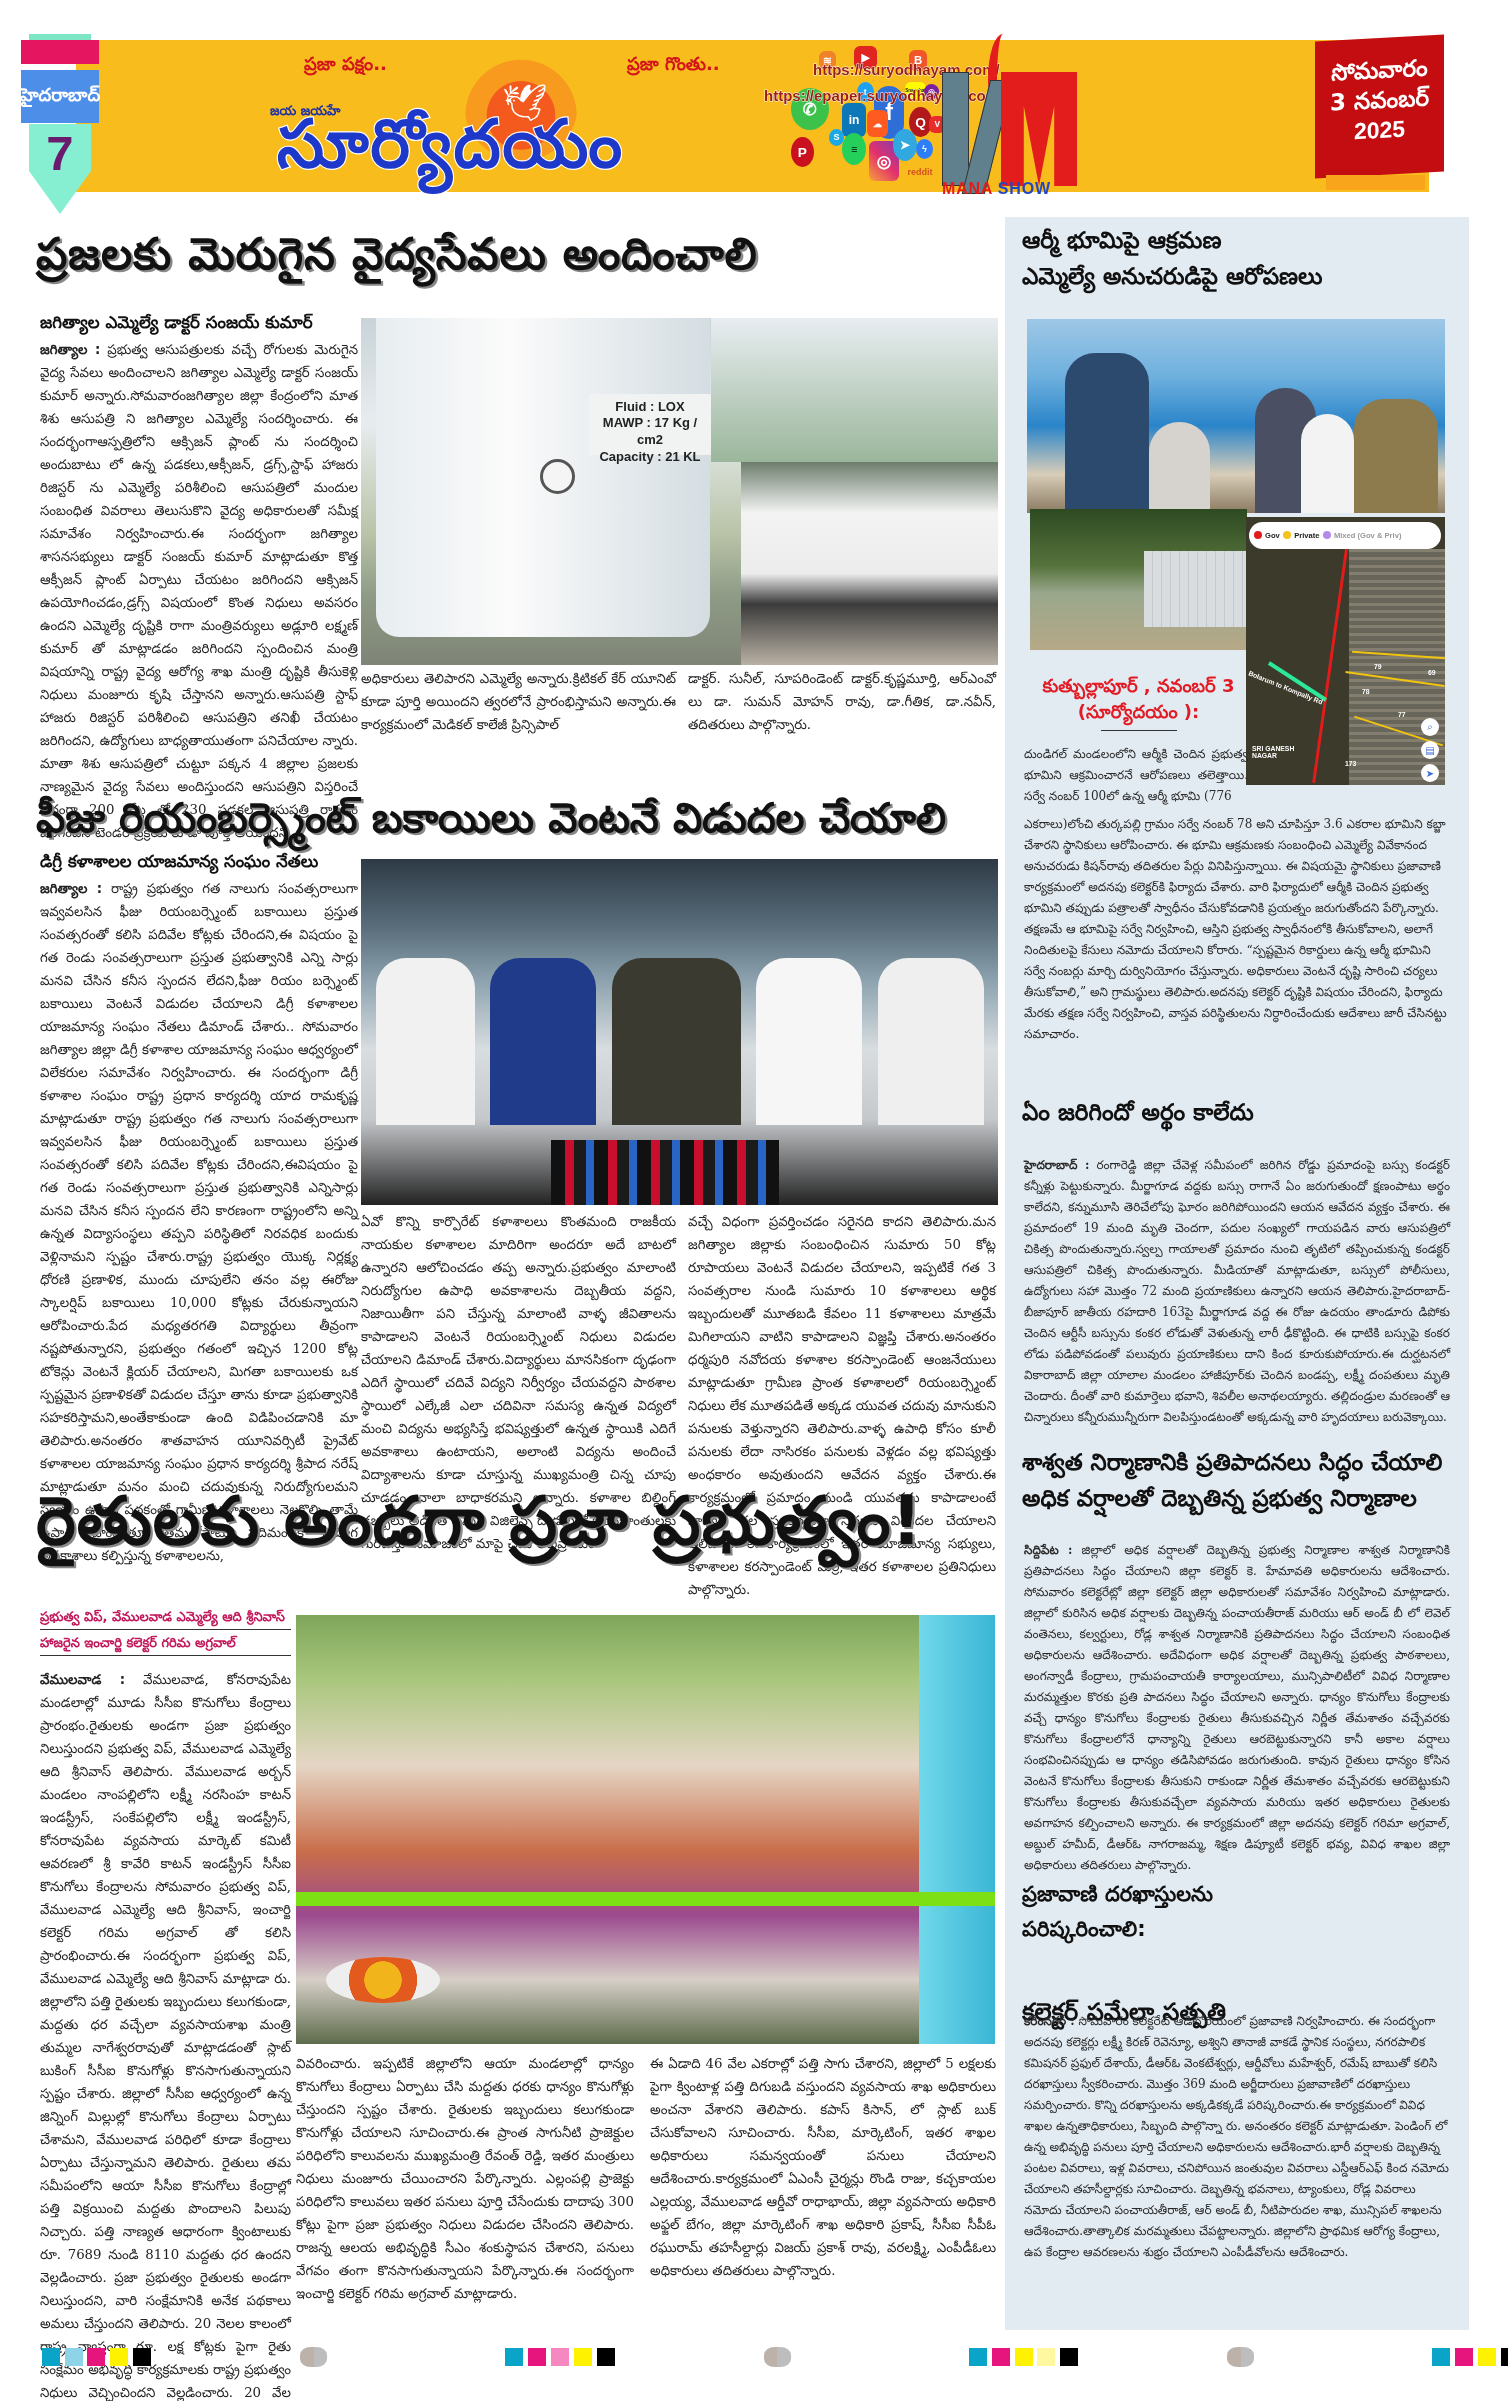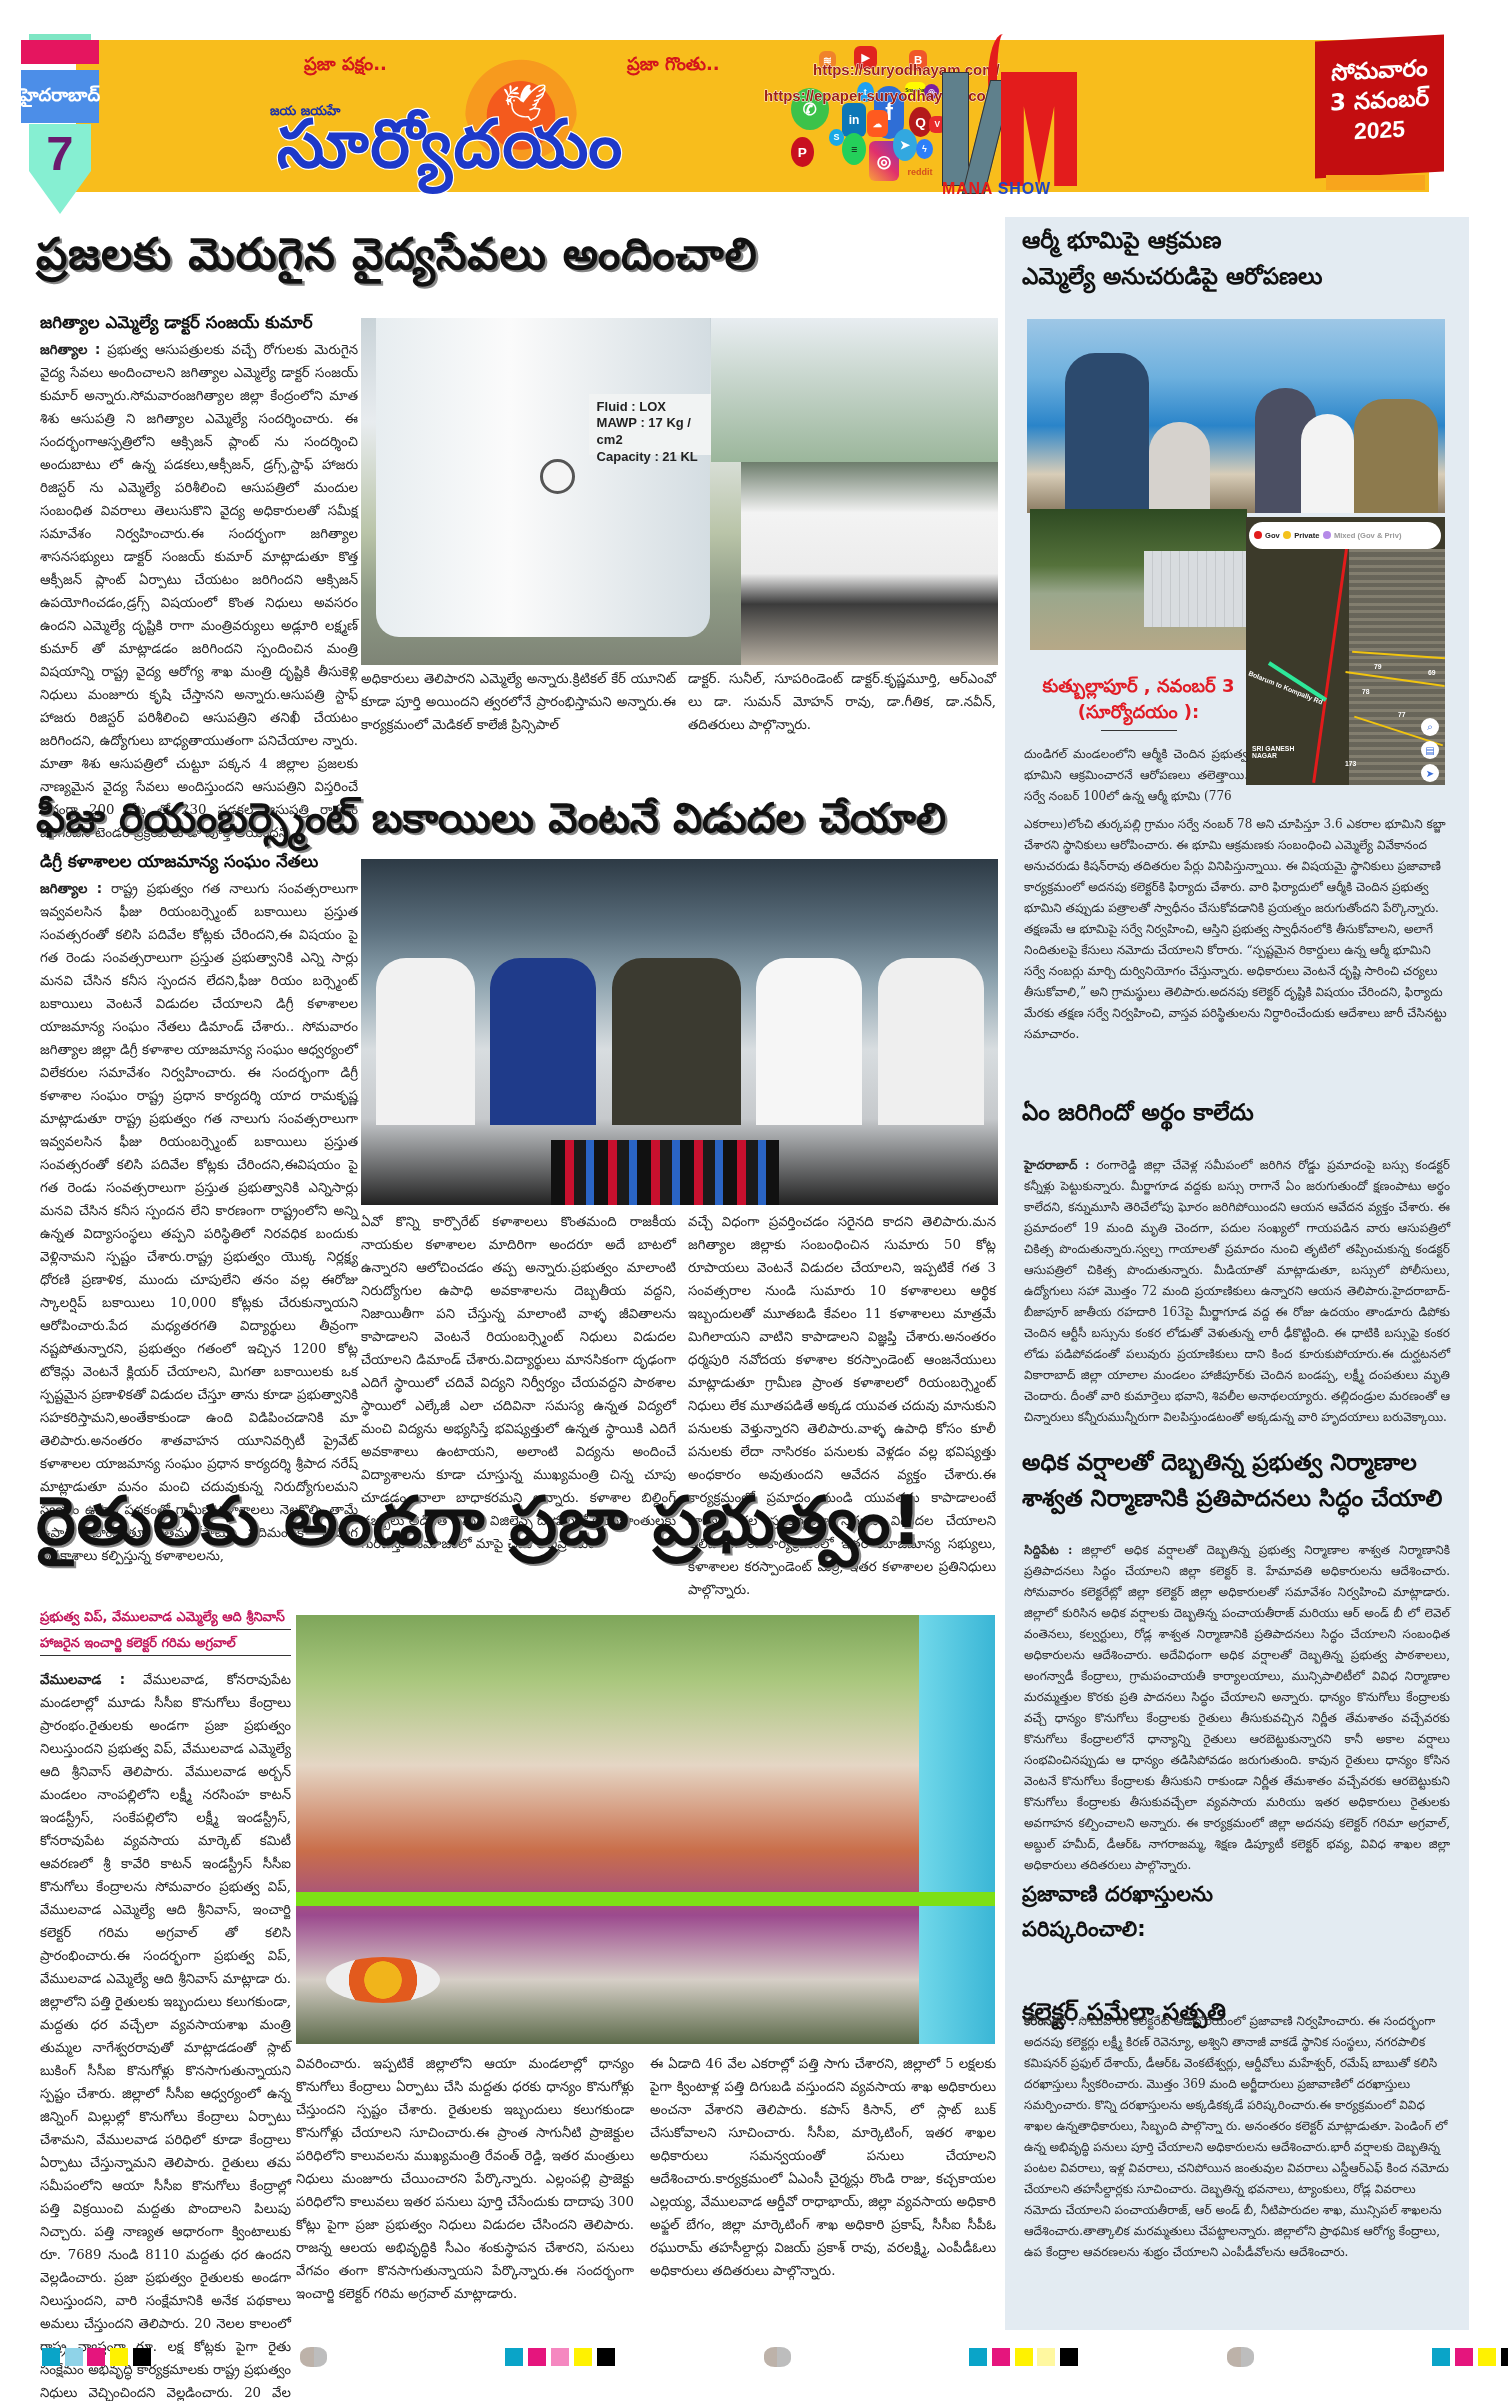--- a/index.html
+++ b/index.html
@@ -49,21 +49,21 @@
   .headline { position: absolute; font-weight: bold; color: #111; white-space: nowrap; text-shadow: 2.3px 2.3px 0 #888; }
   .subhead { font-weight: bold; font-size: 16.7px; color: #111; }
   .body-text { font-family: "DejaVu Serif", serif; font-size: 13.3px; line-height: 23px; text-align: justify; color: #222; }
   .body-text b { font-family: "DejaVu Sans", sans-serif; }
   .photo { position: absolute; overflow: hidden; }
   .caption-red { color: #e11c25; font-weight: bold; font-size: 18px; text-align: center; }
 
   
   .a1-head { left: 36px; top: 228px; font-size: 44px; letter-spacing: 0.8px; }
   .a1-col1 { position: absolute; left: 40px; top: 312px; width: 318px; }
-  .a1-photo { left: 361px; top: 318px; width: 637px; height: 347px; background: linear-gradient(180deg, #c9d3d8 0%, #e8ecef 30%, #b9c4a8 62%, #8f9b86 80%, #7e8476 100%); }
+  .a1-photo { left: 361px; top: 318px; width: 637px; height: 347px; background: linear-gradient(180deg, #c9d3d8 0%, #e8ecef 30%, #b9c4a8 62%, #8f9b86 80%, #7e8476 100%); text-align: center; }
   .a1-photo .tank { position: absolute; left: 15px; top: 0; width: 334px; height: 319px; background: linear-gradient(90deg, #e7edf0, #fbfbfb 40%, #d4dde2); border-radius: 0 0 23px 23px; }
   .a1-photo .plate { position: absolute; left: 228px; top: 76px; width: 122px; height: 61px; background: #f1f3f3; font-family: "Liberation Sans", sans-serif; font-size: 13px; color: #222; padding: 4.6px 7.6px; line-height: 16.7px; font-weight: bold; }
   .a1-photo .gauge { position: absolute; left: 179px; top: 141px; width: 35px; height: 35px; border-radius: 50%; border: 3.8px solid #555; background: #f5f5f5; }
   .a1-photo .people { position: absolute; left: 380px; top: 144px; width: 257px; height: 203px; background: linear-gradient(180deg, #6d7d6c 0%, #f3f3f3 25%, #ececec 55%, #3b3b3b 70%, #b9b1a4 100%); }
   .a1-photo .sky { position: absolute; left: 350px; top: 0; width: 287px; height: 144px; background: linear-gradient(180deg, #e8edf1, #9bb69b); }
   .a1-bottom1 { position: absolute; left: 361px; top: 667px; width: 315px; }
   .a1-bottom2 { position: absolute; left: 688px; top: 667px; width: 308px; }
 
   
   .a2-head { left: 36px; top: 794px; font-size: 41px; }
@@ -278,22 +278,22 @@
   <p class="sb-text sb-text1b">ఎకరాలు)లోంచి తుర్కపల్లి గ్రామం సర్వే నంబర్ 78 అని చూపిస్తూ 3.6 ఎకరాల భూమిని కబ్జా చేశారని స్థానికులు ఆరోపించారు. ఈ భూమి ఆక్రమణకు సంబంధించి ఎమ్మెల్యే వివేకానంద అనుచరుడు కిషన్‌రావు తదితరుల పేర్లు వినిపిస్తున్నాయి. ఈ విషయమై స్థానికులు ప్రజావాణి కార్యక్రమంలో అదనపు కలెక్టర్‌కి ఫిర్యాదు చేశారు. వారి ఫిర్యాదులో ఆర్మీకి చెందిన ప్రభుత్వ భూమిని తప్పుడు పత్రాలతో స్వాధీనం చేసుకోవడానికి ప్రయత్నం జరుగుతోందని పేర్కొన్నారు. తక్షణమే ఆ భూమిపై సర్వే నిర్వహించి, ఆస్తిని ప్రభుత్వ స్వాధీనంలోకి తీసుకోవాలని, అలాగే నిందితులపై కేసులు నమోదు చేయాలని కోరారు. “స్పష్టమైన రికార్డులు ఉన్న ఆర్మీ భూమిని సర్వే నంబర్లు మార్చి దుర్వినియోగం చేస్తున్నారు. అధికారులు వెంటనే దృష్టి సారించి చర్యలు తీసుకోవాలి,” అని గ్రామస్థులు తెలిపారు.అదనపు కలెక్టర్ దృష్టికి విషయం చేరిందని, ఫిర్యాదు మేరకు తక్షణ సర్వే నిర్వహించి, వాస్తవ పరిస్థితులను నిర్ధారించేందుకు ఆదేశాలు జారీ చేసినట్టు సమాచారం.</p>
 </section>
 
 <section>
   <h2 class="sb-head" style="top:1094px;">ఏం జరిగిందో అర్థం కాలేదు</h2>
   <p class="sb-text sb-j" style="position:absolute;left:1024px;top:1131px;width:426px;"><b>హైదరాబాద్ :</b> <span>రంగారెడ్డి జిల్లా చేవెళ్ల సమీపంలో జరిగిన రోడ్డు ప్రమాదంపై బస్సు కండక్టర్ కన్నీళ్లు పెట్టుకున్నారు. మీర్జాగూడ వద్దకు బస్సు రాగానే ఏం జరుగుతుందో క్షణంపాటు అర్థం కాలేదని, కన్నుమూసి తెరిచేలోపు ఘోరం జరిగిపోయిందని ఆయన ఆవేదన వ్యక్తం చేశారు. ఈ ప్రమాదంలో 19 మంది మృతి చెందగా, పదుల సంఖ్యలో గాయపడిన వారు ఆసుపత్రిలో చికిత్స పొందుతున్నారు.స్వల్ప గాయాలతో ప్రమాదం నుంచి తృటిలో తప్పించుకున్న కండక్టర్ ఆసుపత్రిలో చికిత్స పొందుతున్నారు. మీడియాతో మాట్లాడుతూ, బస్సులో పోలీసులు, ఉద్యోగులు సహా మొత్తం 72 మంది ప్రయాణికులు ఉన్నారని ఆయన తెలిపారు.హైదరాబాద్-బీజాపూర్ జాతీయ రహదారి 163పై మీర్జాగూడ వద్ద ఈ రోజు ఉదయం తాండూరు డిపోకు చెందిన ఆర్టీసీ బస్సును కంకర లోడుతో వెళుతున్న లారీ ఢీకొట్టింది. ఈ ధాటికి బస్సుపై కంకర లోడు పడిపోవడంతో పలువురు ప్రయాణికులు దాని కింద కూరుకుపోయారు.ఈ దుర్ఘటనలో వికారాబాద్ జిల్లా యాలాల మండలం హాజీపూర్‌కు చెందిన బండప్ప, లక్ష్మీ దంపతులు మృతి చెందారు. దీంతో వారి కుమార్తెలు భవాని, శివలీల అనాథలయ్యారు. తల్లిదండ్రుల మరణంతో ఆ చిన్నారులు కన్నీరుమున్నీరుగా విలపిస్తుండటంతో అక్కడున్న వారి హృదయాలు బరువెక్కాయి.</span></p>
 </section>
 
 <section>
   <h2 class="sb-head" style="top:1444px;">
+    <div>శాశ్వత నిర్మాణానికి ప్రతిపాదనలు సిద్ధం చేయాలి</div>
     <div>అధిక వర్షాలతో దెబ్బతిన్న ప్రభుత్వ నిర్మాణాల</div>
-    <div>శాశ్వత నిర్మాణానికి ప్రతిపాదనలు సిద్ధం చేయాలి</div>
   </h2>
   <p class="sb-text sb-j" style="position:absolute;left:1024px;top:1516px;width:426px;"><b>సిద్దిపేట :</b> <span>జిల్లాలో అధిక వర్షాలతో దెబ్బతిన్న ప్రభుత్వ నిర్మాణాల శాశ్వత నిర్మాణానికి ప్రతిపాదనలు సిద్ధం చేయాలని జిల్లా కలెక్టర్ కె. హేమావతి అధికారులను ఆదేశించారు. సోమవారం కలెక్టరేట్లో జిల్లా కలెక్టర్ జిల్లా అధికారులతో సమావేశం నిర్వహించి మాట్లాడారు. జిల్లాలో కురిసిన అధిక వర్షాలకు దెబ్బతిన్న పంచాయతీరాజ్ మరియు ఆర్ అండ్ బీ లో లెవెల్ వంతెనలు, కల్వర్టులు, రోడ్ల శాశ్వత నిర్మాణానికి ప్రతిపాదనలు సిద్ధం చేయాలని సంబంధిత అధికారులను ఆదేశించారు. అదేవిధంగా అధిక వర్షాలతో దెబ్బతిన్న ప్రభుత్వ పాఠశాలలు, అంగన్వాడీ కేంద్రాలు, గ్రామపంచాయతీ కార్యాలయాలు, మున్సిపాలిటీలో వివిధ నిర్మాణాల మరమ్మత్తుల కొరకు ప్రతి పాదనలు సిద్ధం చేయాలని అన్నారు. ధాన్యం కొనుగోలు కేంద్రాలకు వచ్చే ధాన్యం కొనుగోలు కేంద్రాలకు రైతులు తీసుకువచ్చిన నిర్ణీత తేమశాతం వచ్చేవరకు కొనుగోలు కేంద్రాలలోనే ధాన్యాన్ని రైతులు ఆరబెట్టుకున్నారని కానీ అకాల వర్షాలు సంభవించినప్పుడు ఆ ధాన్యం తడిసిపోవడం జరుగుతుంది. కావున రైతులు ధాన్యం కోసిన వెంటనే కొనుగోలు కేంద్రాలకు తీసుకుని రాకుండా నిర్ణీత తేమశాతం వచ్చేవరకు ఆరబెట్టుకుని కొనుగోలు కేంద్రాలకు తీసుకువచ్చేలా వ్యవసాయ మరియు ఇతర అధికారులు రైతులకు అవగాహన కల్పించాలని అన్నారు. ఈ కార్యక్రమంలో జిల్లా అదనపు కలెక్టర్ గరిమా అగ్రవాల్, అబ్దుల్ హమీద్, డీఆర్ఓ నాగరాజమ్మ, శిక్షణ డిప్యూటీ కలెక్టర్ భవ్య, వివిధ శాఖల జిల్లా అధికారులు తదితరులు పాల్గొన్నారు.</span></p>
 </section>
 
 <section>
   <h2 class="sb-head" style="top:1877px;font-size:21px;line-height:35px;">
     <div>ప్రజావాణి దరఖాస్తులను</div>
     <div>పరిష్కరించాలి:</div>
     <div style="font-size:24px;margin-top:48px;">కలెక్టర్ పమేలా సత్పతి</div>
   </h2>

